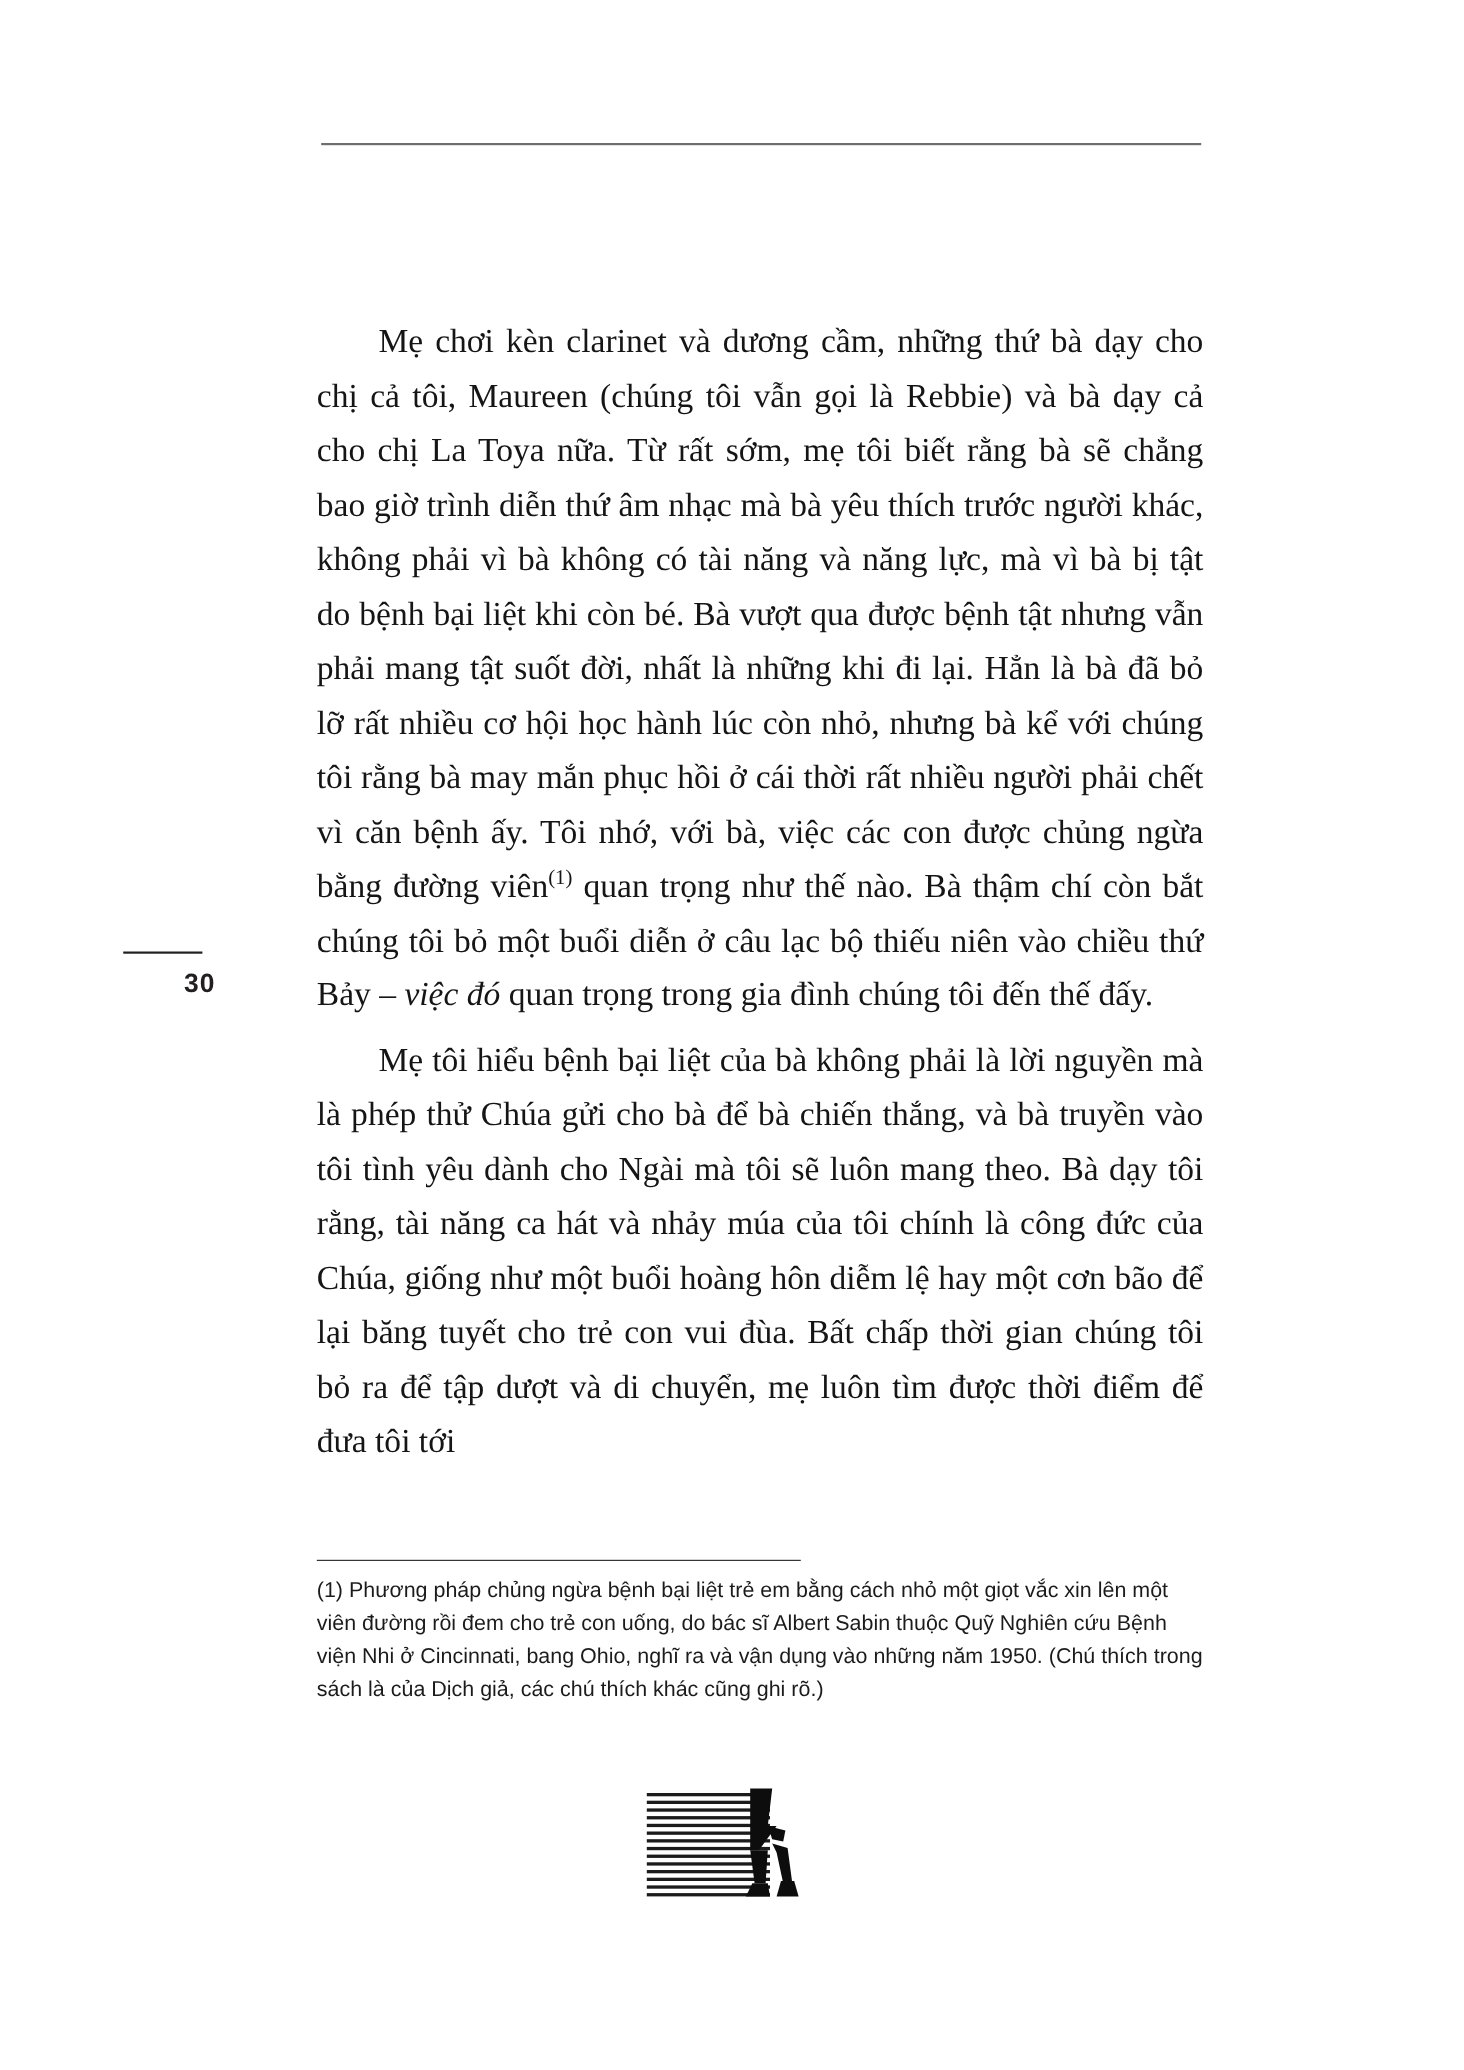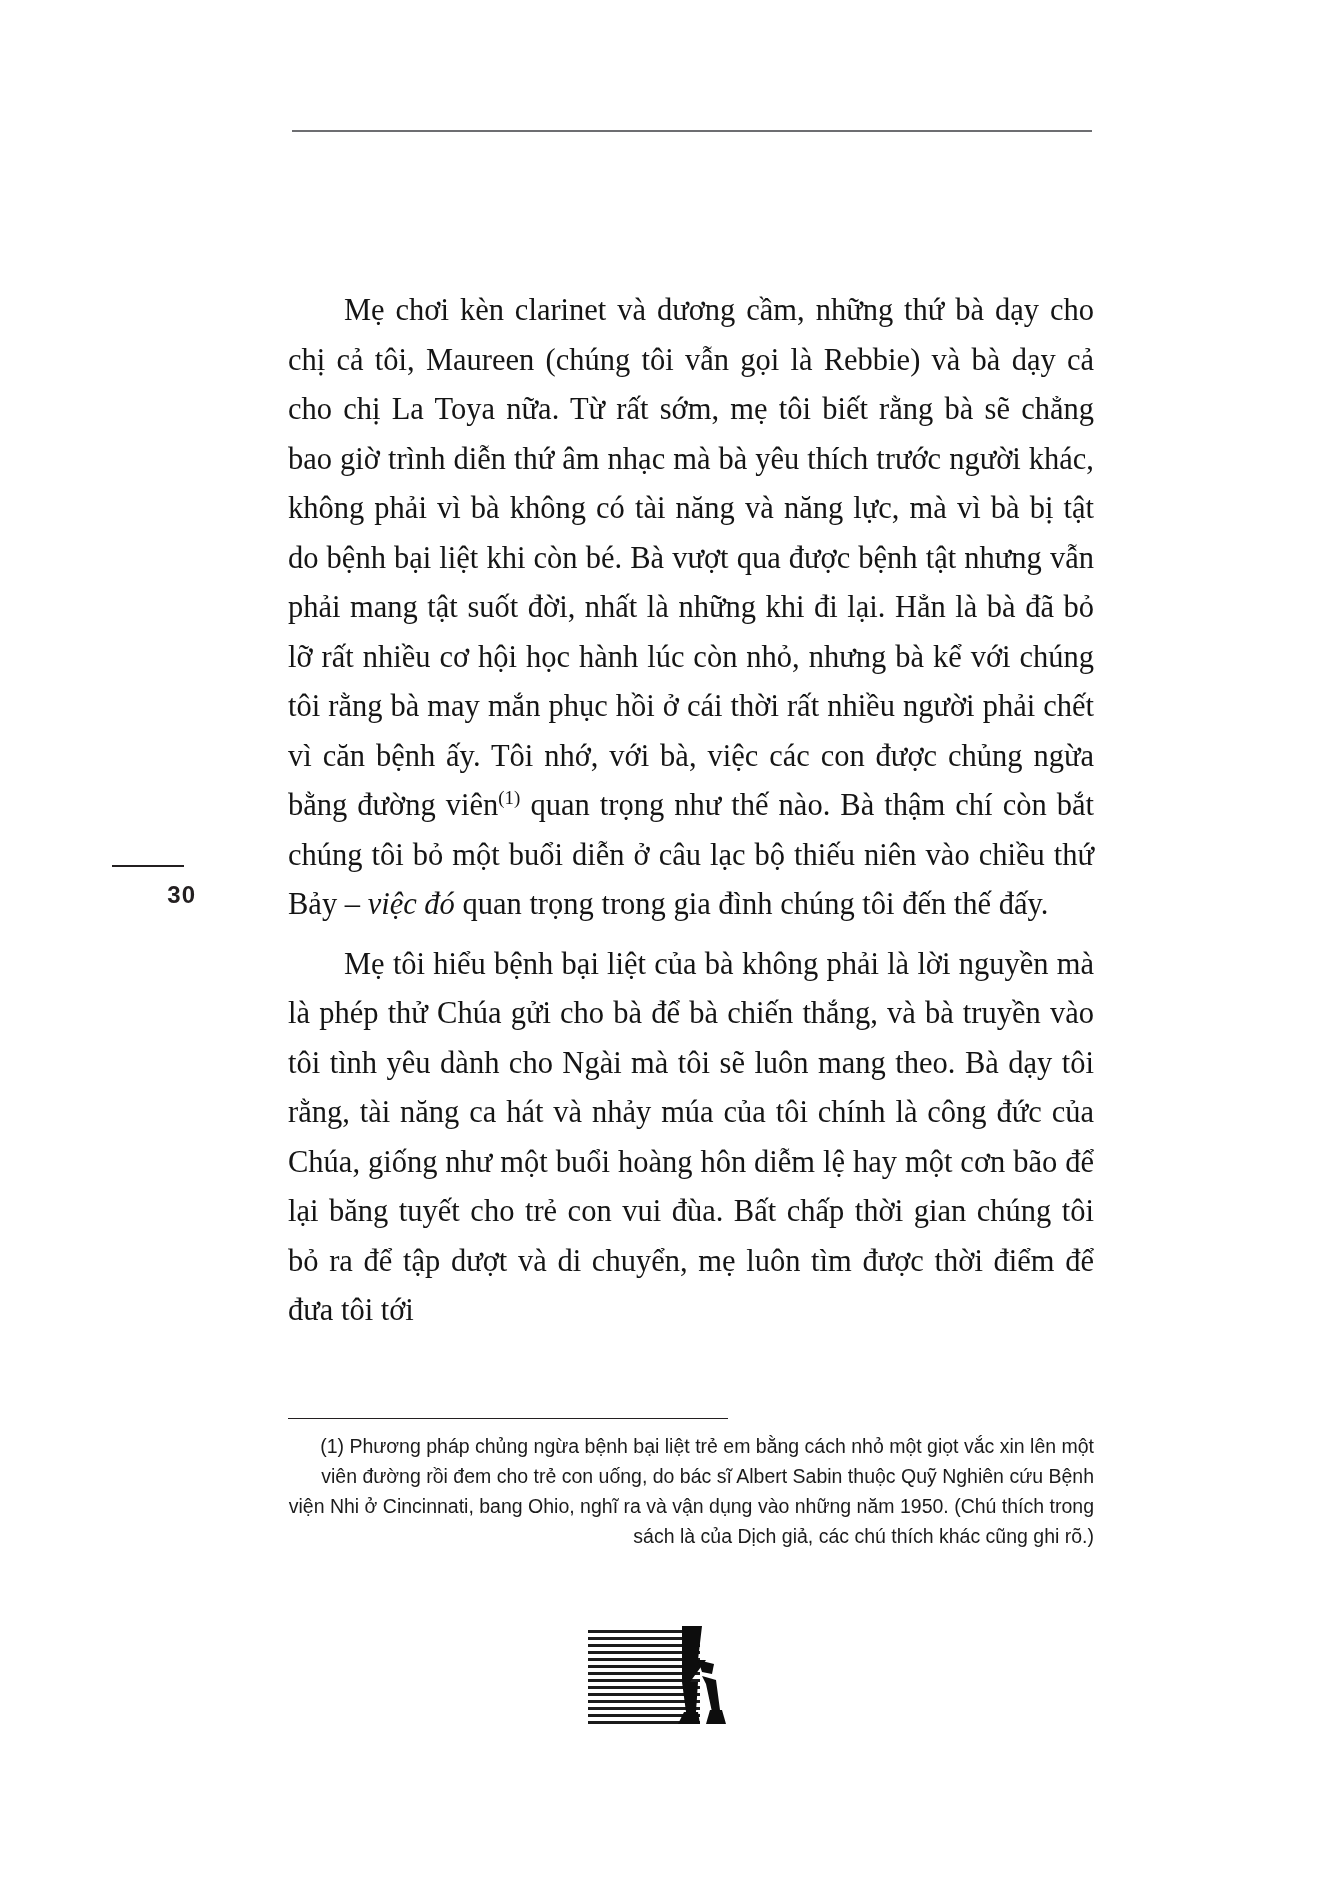--- a/index.html
+++ b/index.html
@@ -100,21 +100,21 @@
   }
   .footnote .fn-rule {
     border-bottom: 1.5px solid #231f20;
     width: 440px;
     margin-bottom: 12px;
   }
   .footnote .fn-text {
     font-family: "Liberation Sans", sans-serif;
     font-size: 19.5px;
     line-height: 30px;
-    text-align: right;
+    text-align: left;
     color: #1b1b1b;
   }
 
   
   .ornament {
     position: absolute;
     left: 0;
     top: 1620px;
     width: 1331px;
     display: flex;

